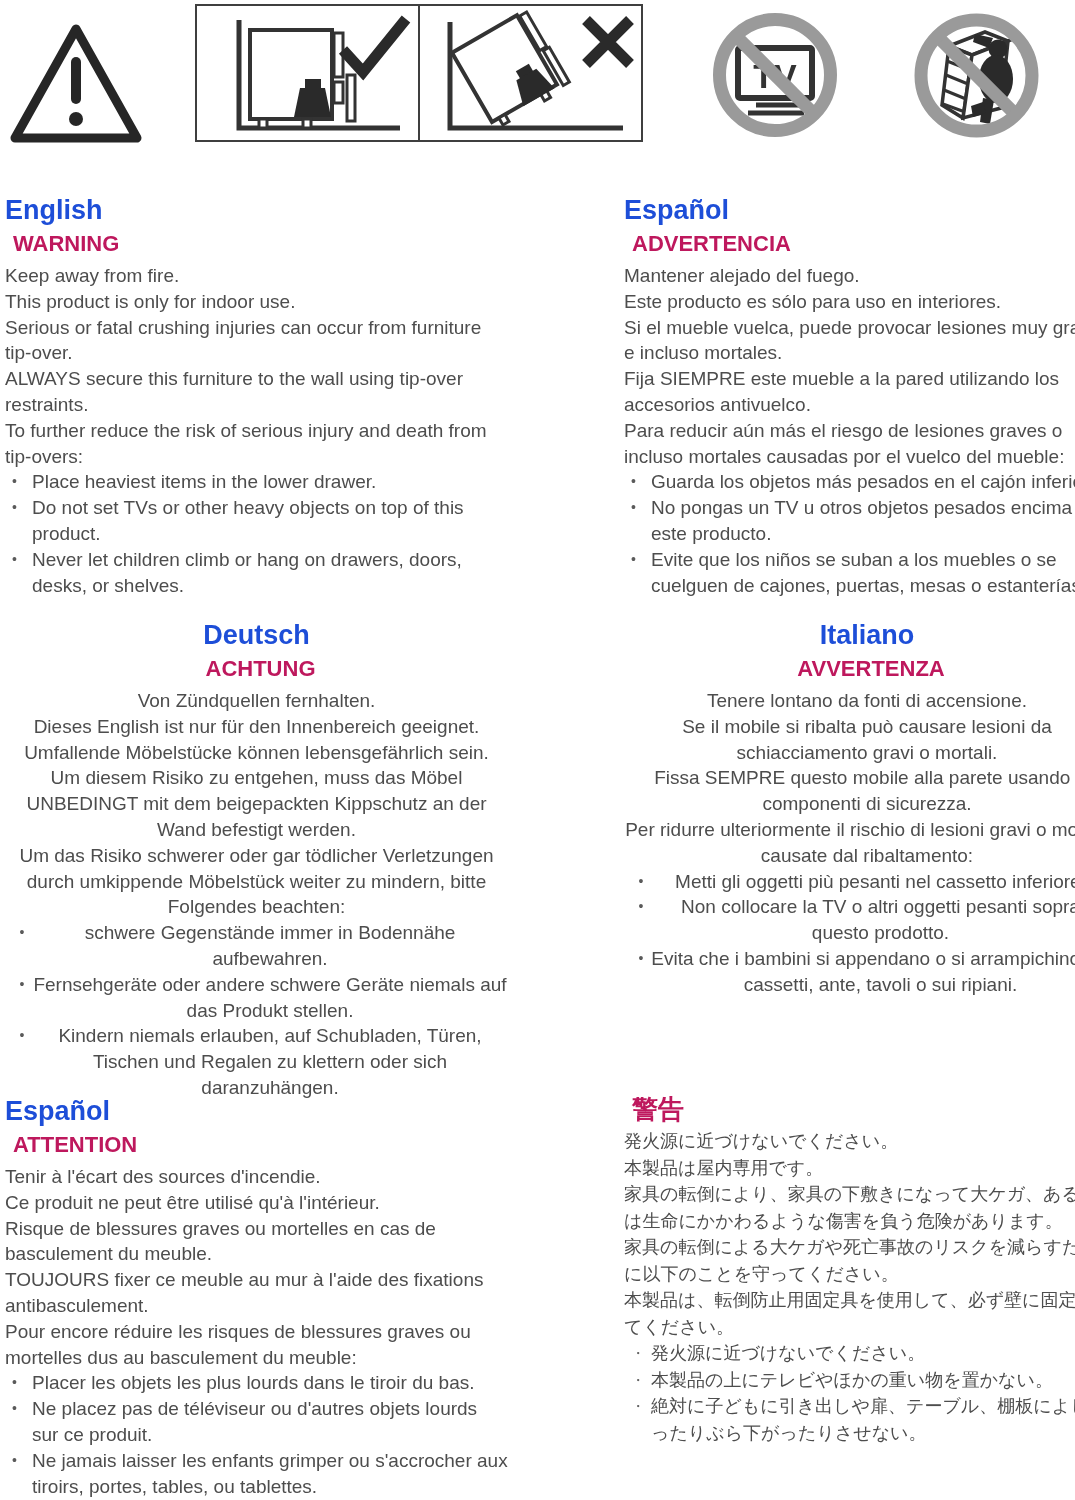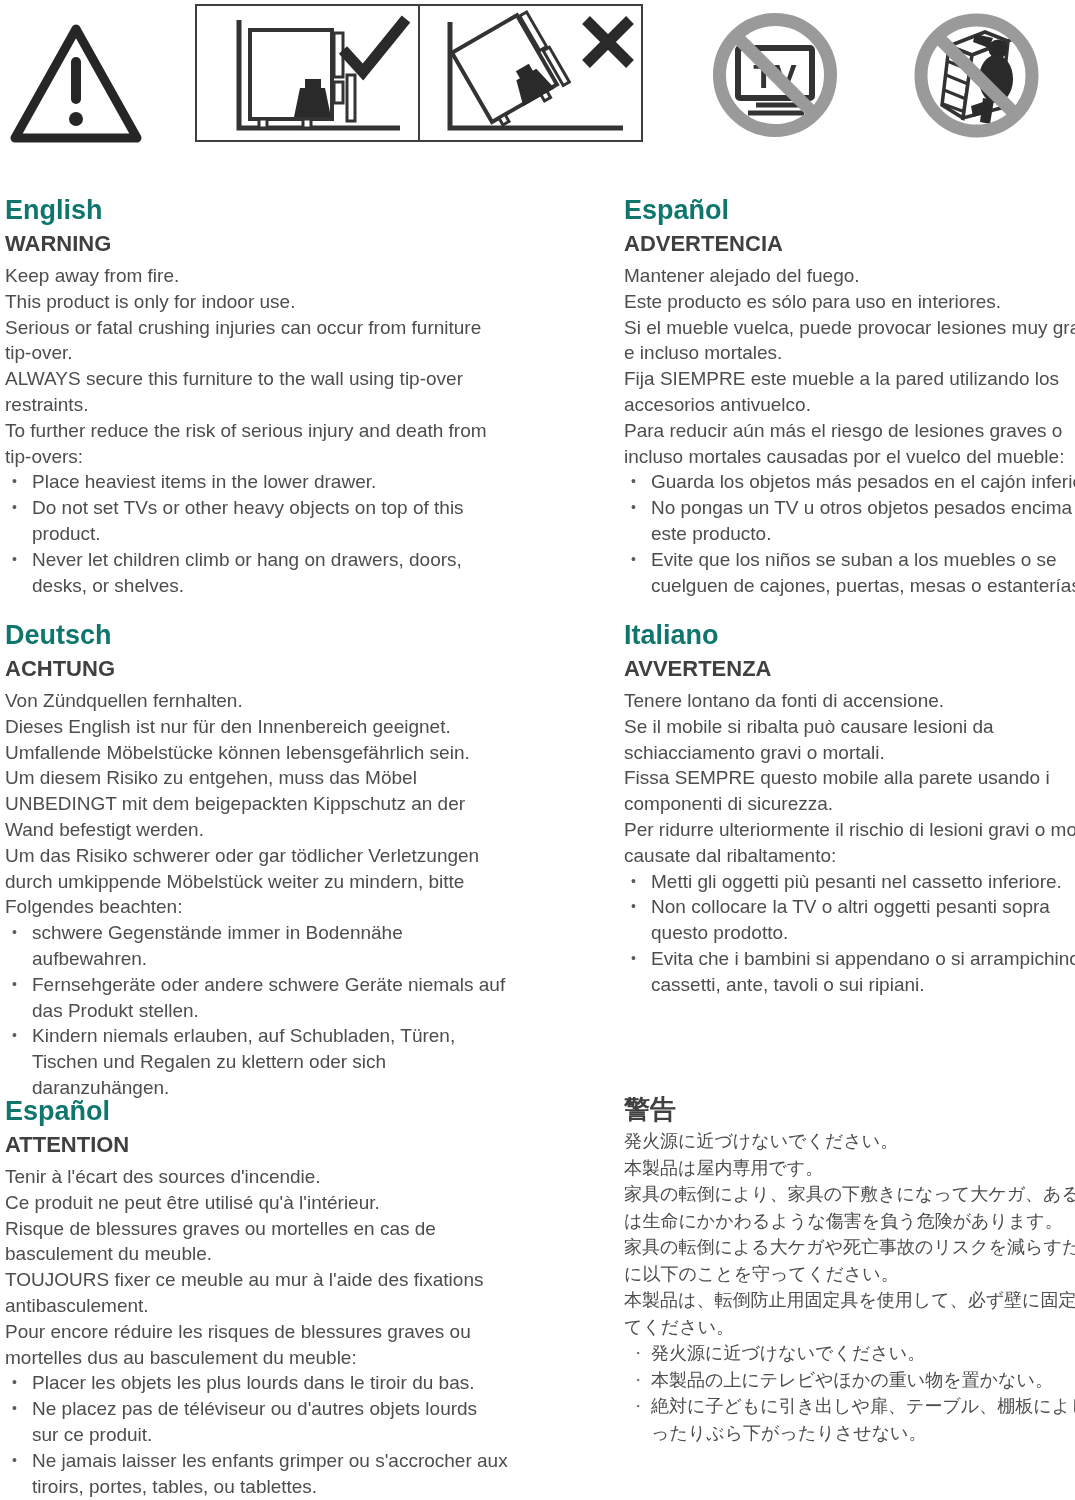--- a/index.html
+++ b/index.html
@@ -17,24 +17,24 @@
   .diagram-box{width:221px;height:134px;border:2px solid #3f3f3f;background:#fff;}
   .diagram-box + .diagram-box{margin-left:-2px;}
   .icon-no-tv{left:712px;top:12px;width:126px;height:126px;}
   .icon-no-climb{left:913px;top:12px;width:127px;height:127px;}
 
   
   .section{position:absolute;color:#4d4d4d;font-size:19px;line-height:25.8px;}
   .col-left{left:5px;width:503px;}
   .col-right{left:624px;width:486px;}
   .row-1{top:194px;}
-  .row-2{top:619px;}
+  .row-2{top:619px;text-align:center;}
   .row-3{top:1095px;}
-  .lang-heading{font-size:27px;line-height:33px;font-weight:bold;color:#0f766e;margin:0 0 3px 0;}
-  .alert-heading{font-size:22px;line-height:28px;font-weight:bold;color:#404040;margin:0 0 5px 0;}
+  .lang-heading{font-size:27px;line-height:33px;font-weight:bold;color:#1d4ed8;margin:0 0 3px 0;}
+  .alert-heading{font-size:22px;line-height:28px;font-weight:bold;color:#be185d;margin:0 0 5px 8px;}
   .para{margin:0;}
   .bullet-row{display:flex;margin:0;}
   .bullet-dot{flex:0 0 20px;padding-left:7px;font-size:14px;color:#5a5a5a;}
   .bullet-text{flex:1;}
   .section-ja .lang-heading{font-size:28px;}
   .section-ja .alert-heading{font-size:26px;}
   .section-ja{font-size:18px;line-height:26.5px;}
 </style>
 </head>
 <body>

